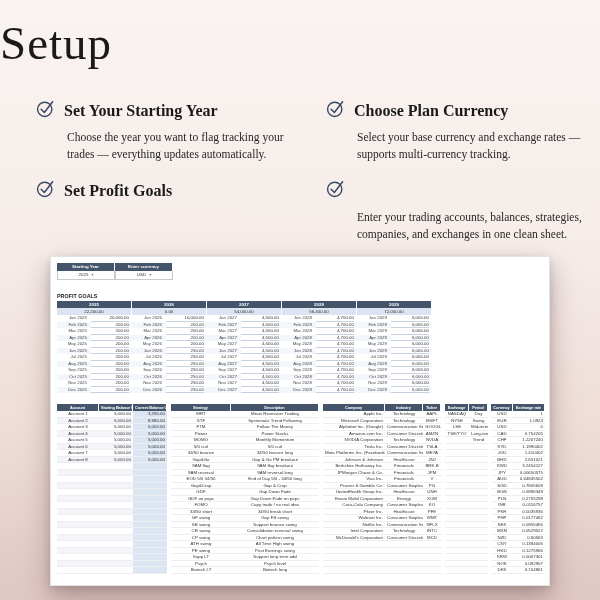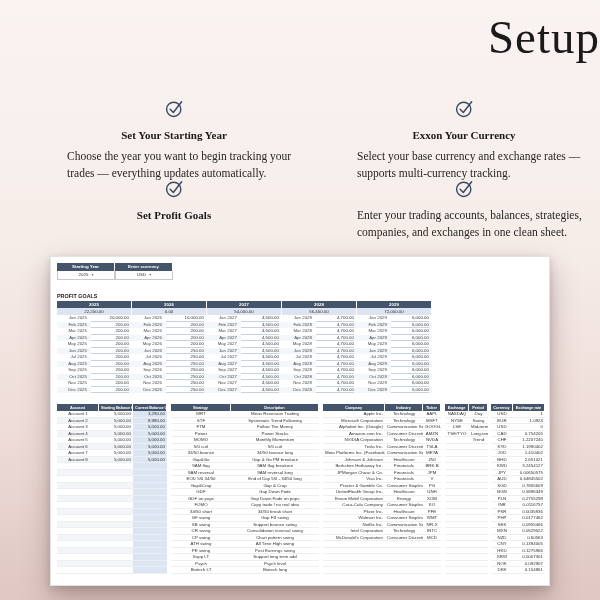--- a/index.html
+++ b/index.html
@@ -2,28 +2,28 @@
 <html><head>
 <meta charset="utf-8">
 <style>
   * { box-sizing: border-box; margin: 0; padding: 0; }
   html,body { width:600px; height:600px; overflow:hidden; }
   body {
     font-family: "Liberation Serif", serif;
     background: linear-gradient(180deg, #f9f3f1 0%, #f6ede9 40%, #eedcd8 72%, #dfc7c3 100%);
     position: relative; color:#1a1a1a;
   }
-  .page-title { text-align:right; margin-top:10px; font-size:47px; font-weight:400; letter-spacing:1px; }
+  .page-title { text-align:left; margin-top:16px; font-size:47px; font-weight:400; letter-spacing:1px; }
 
   .feat { position:absolute; width:276px; }
   #f1 { left:36px;  top:99px; }
   #f2 { left:326px; top:99px; }
   #f3 { left:36px;  top:179px; }
   #f4 { left:326px; top:179px; }
-  .feat-h { display:flex; align-items:center; gap:9px; font-size:11px; font-weight:600;flex-direction:column; }
+  .feat-h { display:flex; align-items:center; gap:9px; font-size:16px; font-weight:600; }
   .feat-h svg { flex:0 0 auto; }
   .feat-p { margin:7px 0 0 31px; font-size:11.5px; line-height:1.5; color:#262626; }
 
   
   .panel {
     position:absolute; left:50px; top:256px; width:500px; height:330px;
     background:#ffffff; border:1px solid #e3e3e3;
     box-shadow: 0 12px 26px rgba(104,76,72,.40), 0 3px 8px rgba(0,0,0,.14);
     font-family:"Liberation Sans", sans-serif;
   }
@@ -73,32 +73,32 @@
 <div class="feat" id="f1">
   <div class="feat-h">
     <span>
       <svg width="19" height="19" viewBox="0 0 24 24">
           <circle cx="11" cy="13" r="9" fill="none" stroke="#3c4963" stroke-width="1.8"></circle>
           <path d="M6.5 13 l4 4 L21 3.5" fill="none" stroke="#3c4963" stroke-width="1.9" stroke-linecap="round" stroke-linejoin="round"></path>
         </svg>
     </span>
     <span>Set Your Starting Year</span>
   </div>
-  <p class="feat-p">Choose the year you want to begin tracking your trades — everything updates automatically.</p>
+  <p class="feat-p">Choose the year you want to flag tracking your trades — everything updates automatically.</p>
 </div>
 
 <div class="feat" id="f2">
   <div class="feat-h">
     <span>
       <svg width="19" height="19" viewBox="0 0 24 24">
           <circle cx="11" cy="13" r="9" fill="none" stroke="#3c4963" stroke-width="1.8"></circle>
           <path d="M6.5 13 l4 4 L21 3.5" fill="none" stroke="#3c4963" stroke-width="1.9" stroke-linecap="round" stroke-linejoin="round"></path>
         </svg>
     </span>
-    <span>Exxon Your Currency</span>
+    <span>Choose Plan Currency</span>
   </div>
   <p class="feat-p">Select your base currency and exchange rates — supports multi-currency tracking.</p>
 </div>
 
 <div class="feat" id="f3">
   <div class="feat-h">
     <span>
       <svg width="19" height="19" viewBox="0 0 24 24">
           <circle cx="11" cy="13" r="9" fill="none" stroke="#3c4963" stroke-width="1.8"></circle>
           <path d="M6.5 13 l4 4 L21 3.5" fill="none" stroke="#3c4963" stroke-width="1.9" stroke-linecap="round" stroke-linejoin="round"></path>

